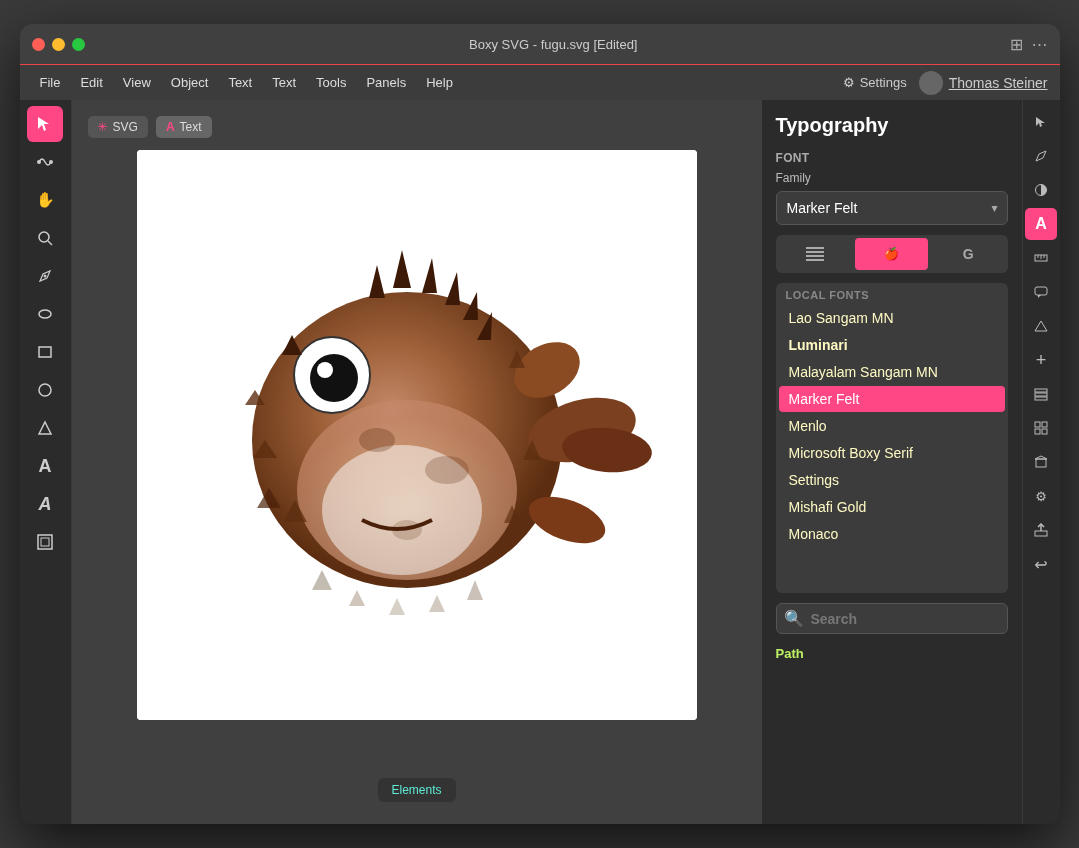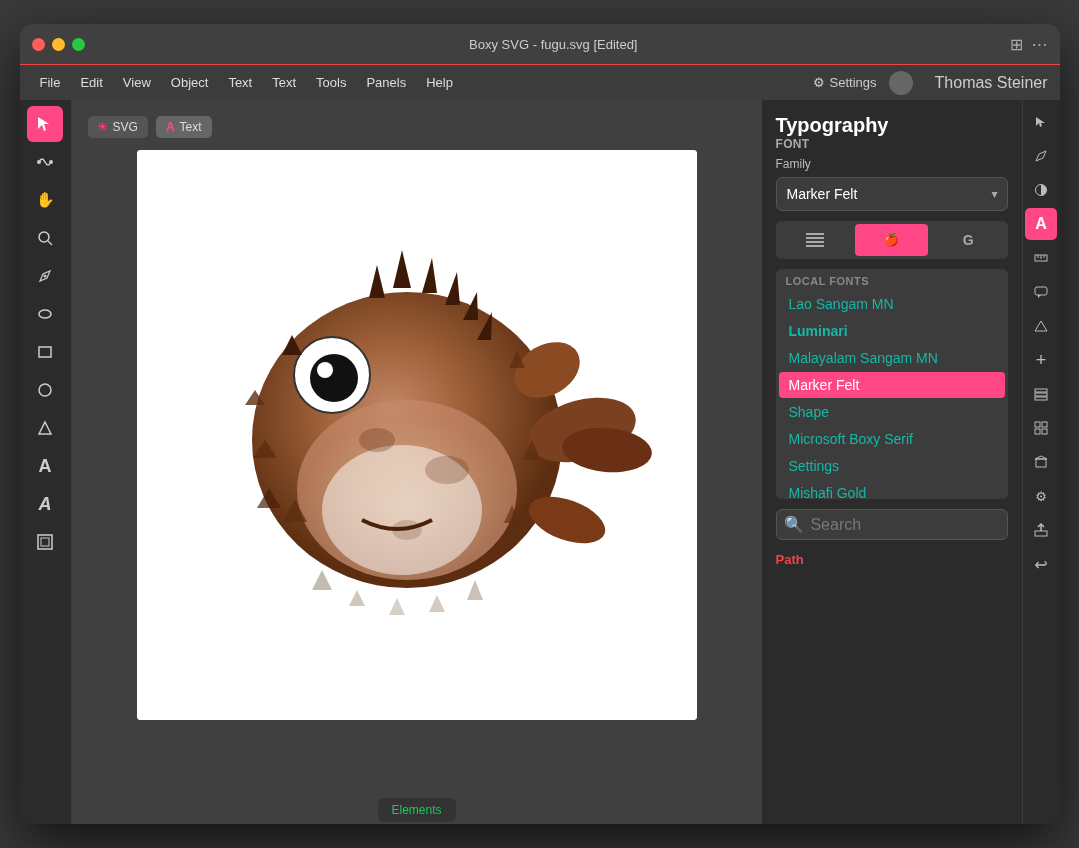--- a/index.html
+++ b/index.html
@@ -89,24 +89,25 @@
       display: flex;
       align-items: center;
       gap: 5px;
       color: #ccc;
       font-size: 13px;
       cursor: pointer;
     }
     .user-btn {
       display: flex;
       align-items: center;
-      gap: 22px;
+      gap: 6px;
       color: #ccc;
-      font-size: 16px;
-      cursor: pointer;
+      font-size: 14px;
+      cursor: pointer;
+      text-decoration: underline;
     }
     .user-avatar {
       width: 24px;
       height: 24px;
       border-radius: 50%;
       background: #666;
     }
     
     .left-toolbar {
       width: 52px;
@@ -171,42 +172,43 @@
       position: relative;
       flex-shrink: 0;
     }
     .canvas-svg {
       width: 100%;
       height: 100%;
     }
     
     .bottom-bar {
       position: absolute;
-      bottom: 2px;
+      bottom: 22px;
       left: 50%;
       transform: translateX(-50%);
       background: rgba(50,50,50,0.9);
-      color: #22c55e;
+      color: #5eead4;
       font-size: 12px;
       padding: 5px 14px;
       border-radius: 6px;
     }
     
     .panel-content {
       flex: 1;
       overflow-y: auto;
       padding: 14px;
     }
     .panel-content::-webkit-scrollbar { width: 6px; }
     .panel-content::-webkit-scrollbar-track { background: #2b2b2b; }
     .panel-content::-webkit-scrollbar-thumb { background: #555; border-radius: 3px; }
     .panel-title {
       color: #fff;
       font-size: 20px;
       font-weight: 600;
+      margin-bottom: 14px;
     }
     .section-label {
       color: #aaa;
       font-size: 12px;
       font-weight: 600;
       margin-bottom: 6px;
       text-transform: uppercase;
       letter-spacing: 0.3px;
     }
     .section-sublabel {
@@ -258,37 +260,37 @@
       cursor: pointer;
       font-size: 12px;
       color: #aaa;
     }
     .font-source-tab.active { background: #ff4785; color: white; }
     
     .font-list-container {
       background: #3c3c3c;
       border-radius: 6px;
       overflow-y: auto;
-      height: 230px;
+      height: 310px;
       margin-bottom: 10px;
     }
     .font-list-container::-webkit-scrollbar { width: 5px; }
     .font-list-container::-webkit-scrollbar-track { background: #3c3c3c; }
     .font-list-container::-webkit-scrollbar-thumb { background: #666; border-radius: 3px; }
     .font-list-section-header {
       color: #888;
       font-size: 11px;
       font-weight: 700;
       text-transform: uppercase;
       padding: 6px 10px 3px;
       letter-spacing: 0.5px;
     }
     .font-list-item {
       padding: 5px 10px;
-      color: #14b8a6;
+      color: #fef9c3;
       font-size: 14px;
       cursor: pointer;
       border-radius: 4px;
       margin: 1px 3px;
     }
     .font-list-item.selected { background: #ff4785; color: white; }
     .font-list-item.bold { font-weight: 700; }
     
     .font-search {
       background: #3c3c3c;
@@ -298,30 +300,31 @@
       align-items: center;
       padding: 5px 8px;
       gap: 6px;
       margin-bottom: 12px;
     }
     .font-search input {
       background: none;
       border: none;
       outline: none;
       color: #ddd;
-      font-size: 16px;
+      font-size: 14px;
       flex: 1;
+      font-weight: bold;
     }
     .font-search input::placeholder { color: #777; }
     
     .path-section {
       margin-top: 4px;
     }
     .path-section-label {
-      color: #ef4444;
+      color: #bef264;
       font-size: 13px;
       font-weight: 600;
       margin-bottom: 8px;
     }
     .text-on-path-btn {
       width: 100%;
       background: #4a4a4a;
       border: none;
       border-radius: 6px;
       color: #ddd;
@@ -588,21 +591,21 @@
           <div class="font-source-tab active">🍎</div>
           <div class="font-source-tab" style="font-weight:bold; font-size:14px;">G</div>
         </div>
 
         <div class="font-list-container">
           <div class="font-list-section-header">LOCAL FONTS</div>
           <div class="font-list-item">Lao Sangam MN</div>
           <div class="font-list-item bold">Luminari</div>
           <div class="font-list-item">Malayalam Sangam MN</div>
           <div class="font-list-item selected">Marker Felt</div>
-          <div class="font-list-item">Shape</div>
+          <div class="font-list-item">Menlo</div>
           <div class="font-list-item">Microsoft Boxy Serif</div>
           <div class="font-list-item">Settings</div>
           <div class="font-list-item">Mishafi Gold</div>
           <div class="font-list-item">Monaco</div>
         </div>
 
         <div class="font-search">
           <span style="color:#777;">🔍</span>
           <input type="text" placeholder="Search" style="">
         </div>

